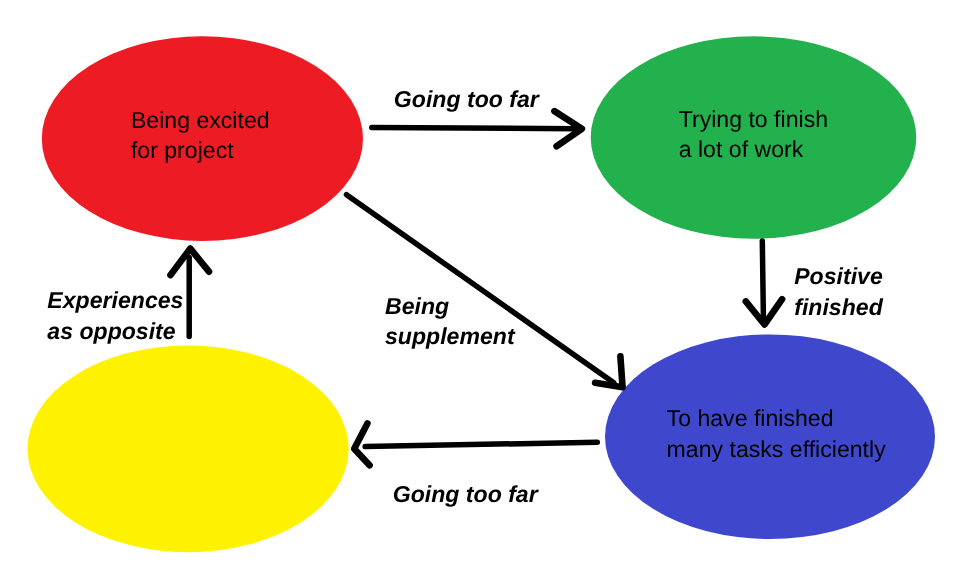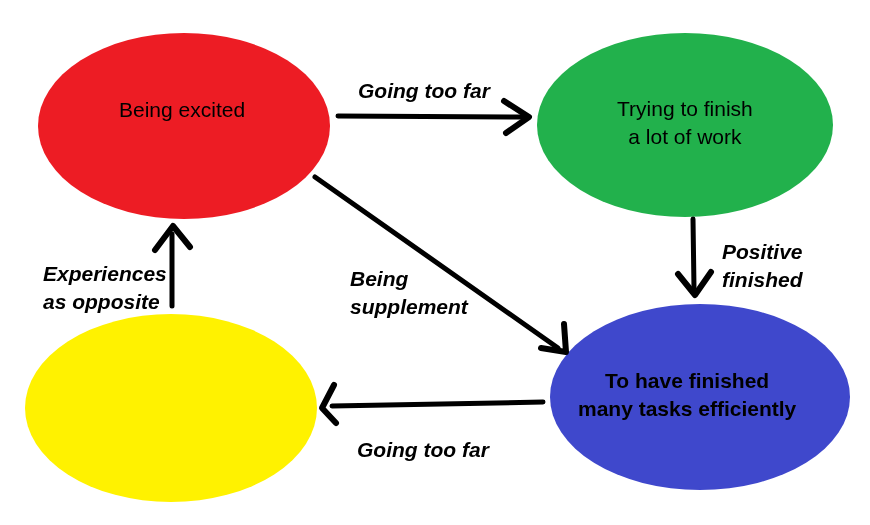--- a/index.html
+++ b/index.html
@@ -16,21 +16,21 @@
     position: absolute;
     left: 0; top: 0;
     width: 870px; height: 525px;
   }
   .node-label {
     position: absolute;
     color: #000000;
     font-size: 21px;
     line-height: 28px;
     white-space: nowrap;
-    text-align: center;
+    text-align: left;
   }
   .edge-label {
     position: absolute;
     color: #000000;
     font-size: 21px;
     line-height: 28px;
     font-style: italic;
     font-weight: 600;
     white-space: nowrap;
     text-align: left;
@@ -70,28 +70,29 @@
     </g>
 
     <g>
       <path d="M172,306 L172,234" fill="none" stroke-width="5" stroke-linecap="round" stroke="#000000"></path>
       <polyline points="155,250 173,226 190,247" fill="none" stroke-width="6" stroke-linecap="round" stroke-linejoin="round" stroke="#000000"></polyline>
     </g>
   </svg>
 
   <div class="node-label" style="left:119px; top:96px;">
     <div>Being excited</div>
+    <div>for project</div>
   </div>
 
   <div class="node-label" style="left:617px; top:95px;">
     <div>Trying to finish</div>
     <div>a lot of work</div>
   </div>
 
-  <div class="node-label" style="left:578px; top:367px;font-weight:bold;">
+  <div class="node-label" style="left:606px; top:367px;">
     <div>To have finished</div>
     <div>many tasks efficiently</div>
   </div>
 
 
   <div class="edge-label" style="left:358px; top:61px;">
     <div>Going too far</div>
   </div>
 
   <div class="edge-label" style="left:722px; top:222px;">

